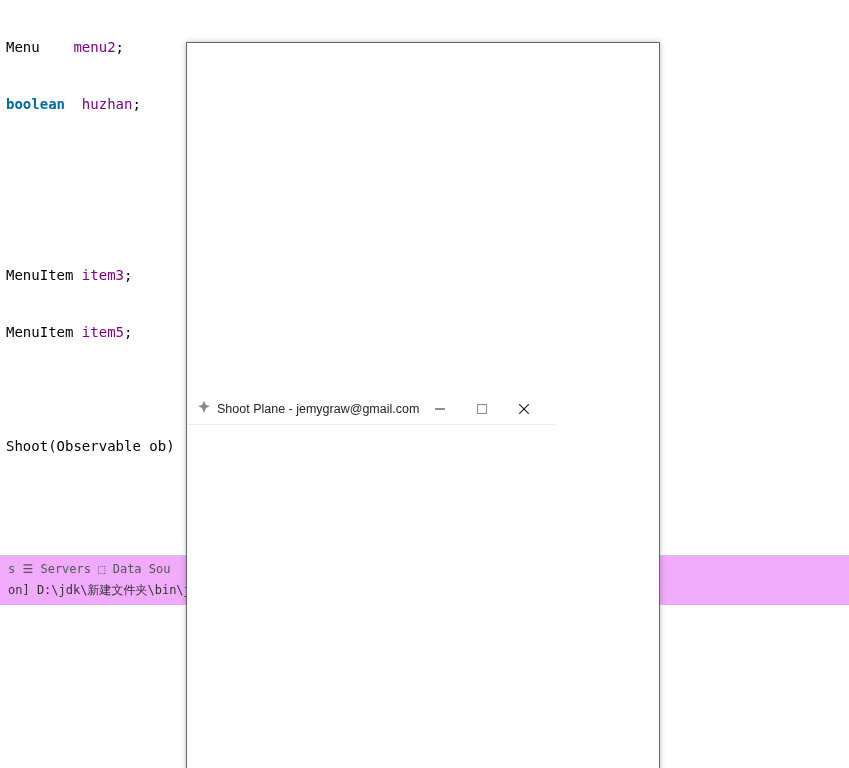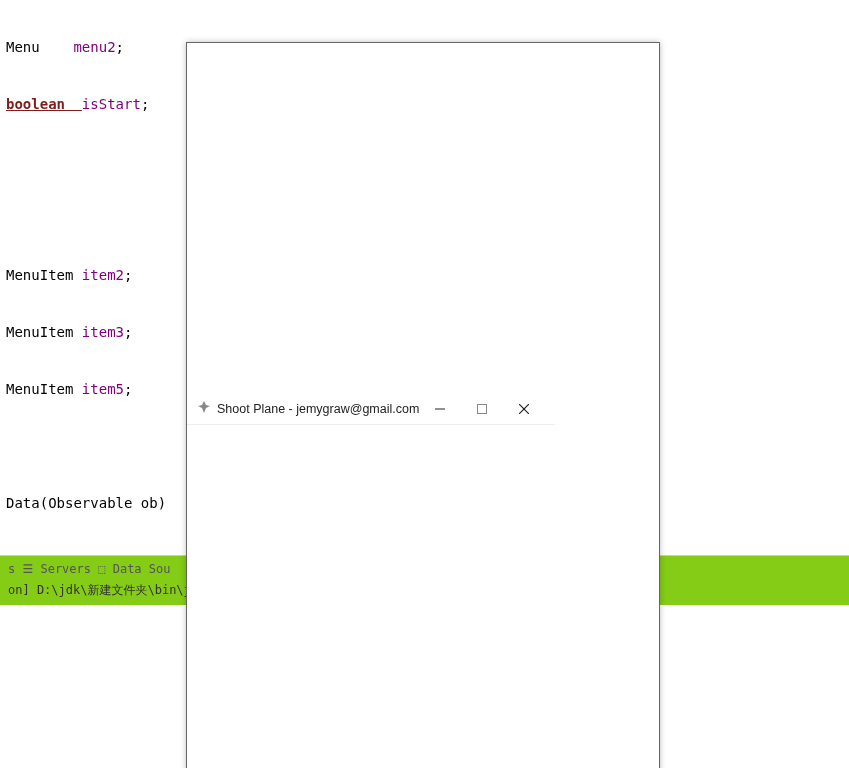--- a/index.html
+++ b/index.html
@@ -11,28 +11,28 @@
     font-size: 13px;
     overflow: hidden;
     position: relative;
   }
   .editor { position: absolute; top: 0; left: 0; width: 100%; height: 100%; }
   .code-area {
     padding: 0; font-family: Consolas, monospace; font-size: 14px;
     line-height: 19px; color: #000; white-space: pre;
   }
   .code-line { height: 19px; padding-left: 6px; position: relative; }
-  .kw-blue { color: #7f1d1d; font-weight: bold; text-decoration: underline; }
+  .kw-blue { color: #0369a1; font-weight: bold; }
   .ident { color: #000; }
   .comment { color: #808080; }
   .purple { color: #800080; }
   .bottom-bar {
     position: absolute; top: 555px; left: 0; right: 0;
     border-top: 1px solid #ccc; height: 50px;
-    background: #84cc16; font-size: 12px; padding: 6px 8px;
+    background: #f0abfc; font-size: 12px; padding: 6px 8px;
     color: #555;
   }
   .bottom-tabs { display: flex; gap: 8px; align-items: center; }
   .bottom-console { margin-top: 6px; color: #333; font-size: 12px; }
   .watermark {
     position: absolute; top: 600px; left: 280px;
     font-family: serif; font-style: italic; font-size: 22px;
     color: rgba(120,120,120,0.55); letter-spacing: 1px;
   }
 
@@ -72,28 +72,27 @@
   }
   .enemy { position: absolute; }
   .player { position: absolute; }
 </style>
 </head>
 <body>
 
 <div class="editor">
   <div class="code-area">
     <div class="code-line"><span class="ident">Menu    </span><span class="purple">menu2</span><span>;</span></div>
-    <div class="code-line"><span class="kw-blue">boolean  </span><span class="purple">isStart</span><span>;</span></div>
-    <div class="code-line"></div>
-    <div class="code-line"></div>
-    <div class="code-line"><span>MenuItem </span><span class="purple">item2</span><span>;</span></div>
+    <div class="code-line"><span class="kw-blue">boolean  </span><span class="purple">huzhan</span><span>;</span></div>
+    <div class="code-line"></div>
+    <div class="code-line"></div>
     <div class="code-line"><span>MenuItem </span><span class="purple">item3</span><span>;</span></div>
     <div class="code-line"><span>MenuItem </span><span class="purple">item5</span><span>;</span></div>
     <div class="code-line"></div>
-    <div class="code-line"><span>Data(Observable ob)</span></div>
+    <div class="code-line"><span>Shoot(Observable ob)</span></div>
     <div class="code-line"></div>
     
     
     
     
     
     
     
     
     

